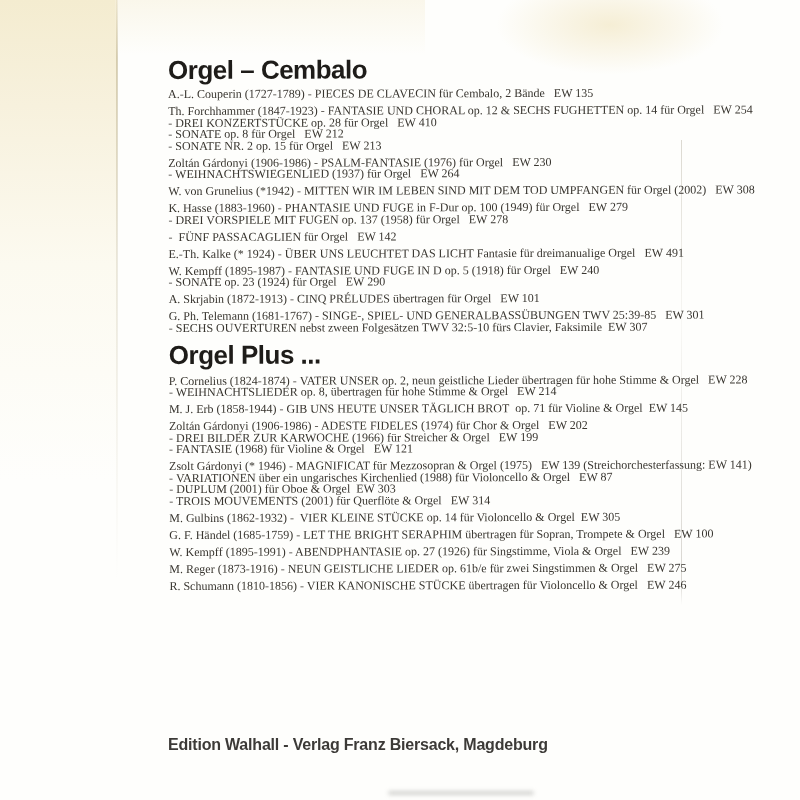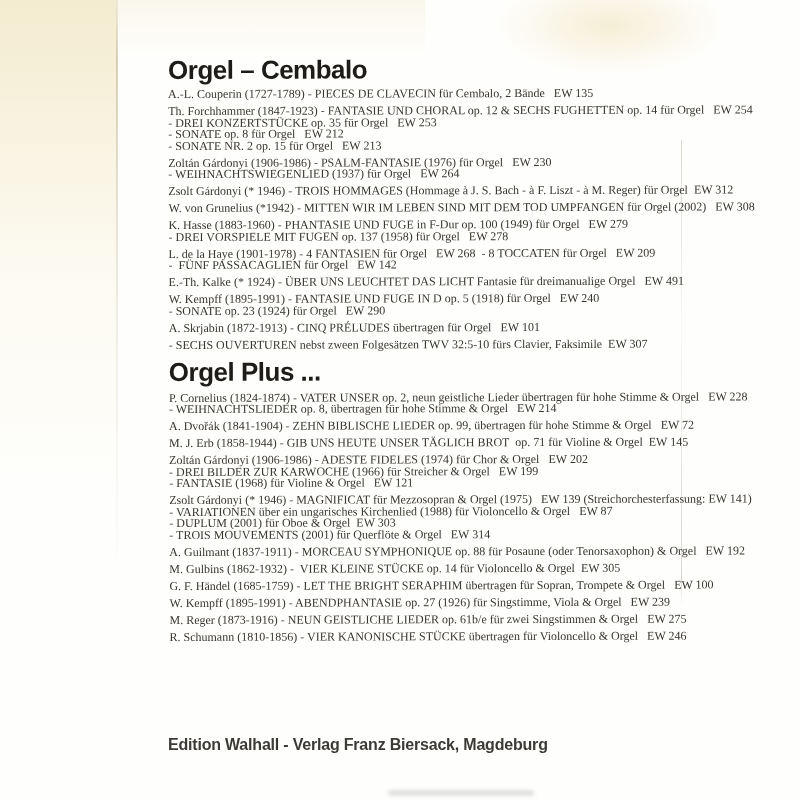--- a/index.html
+++ b/index.html
@@ -87,81 +87,72 @@
 <div class="smudge-bottom"></div>
 
 <div class="content">
   <div class="heading">Orgel – Cembalo</div>
   <div class="entries">
       <div class="group">
         <div class="line">A.-L. Couperin (1727-1789) - PIECES DE CLAVECIN für Cembalo, 2 Bände   EW 135</div>
       </div>
       <div class="group">
         <div class="line">Th. Forchhammer (1847-1923) - FANTASIE UND CHORAL op. 12 &amp; SECHS FUGHETTEN op. 14 für Orgel   EW 254</div>
-        <div class="line">- DREI KONZERTSTÜCKE op. 35 für Orgel   EW 253</div>
+        <div class="line">- DREI KONZERTSTÜCKE op. 28 für Orgel   EW 410</div>
         <div class="line">- SONATE op. 8 für Orgel   EW 212</div>
         <div class="line">- SONATE NR. 2 op. 15 für Orgel   EW 213</div>
       </div>
       <div class="group">
         <div class="line">Zoltán Gárdonyi (1906-1986) - PSALM-FANTASIE (1976) für Orgel   EW 230</div>
         <div class="line">- WEIHNACHTSWIEGENLIED (1937) für Orgel   EW 264</div>
-      </div>
-      <div class="group">
-        <div class="line">Zsolt Gárdonyi (* 1946) - TROIS HOMMAGES (Hommage à J. S. Bach - à F. Liszt - à M. Reger) für Orgel  EW 312</div>
       </div>
       <div class="group">
         <div class="line">W. von Grunelius (*1942) - MITTEN WIR IM LEBEN SIND MIT DEM TOD UMPFANGEN für Orgel (2002)   EW 308</div>
       </div>
       <div class="group">
         <div class="line">K. Hasse (1883-1960) - PHANTASIE UND FUGE in F-Dur op. 100 (1949) für Orgel   EW 279</div>
         <div class="line">- DREI VORSPIELE MIT FUGEN op. 137 (1958) für Orgel   EW 278</div>
       </div>
       <div class="group">
-        <div class="line">L. de la Haye (1901-1978) - 4 FANTASIEN für Orgel   EW 268  - 8 TOCCATEN für Orgel   EW 209</div>
         <div class="line">-  FÜNF PASSACAGLIEN für Orgel   EW 142</div>
       </div>
       <div class="group">
         <div class="line">E.-Th. Kalke (* 1924) - ÜBER UNS LEUCHTET DAS LICHT Fantasie für dreimanualige Orgel   EW 491</div>
       </div>
       <div class="group">
-        <div class="line">W. Kempff (1895-1991) - FANTASIE UND FUGE IN D op. 5 (1918) für Orgel   EW 240</div>
+        <div class="line">W. Kempff (1895-1987) - FANTASIE UND FUGE IN D op. 5 (1918) für Orgel   EW 240</div>
         <div class="line">- SONATE op. 23 (1924) für Orgel   EW 290</div>
       </div>
       <div class="group">
         <div class="line">A. Skrjabin (1872-1913) - CINQ PRÉLUDES übertragen für Orgel   EW 101</div>
       </div>
       <div class="group">
+        <div class="line">G. Ph. Telemann (1681-1767) - SINGE-, SPIEL- UND GENERALBASSÜBUNGEN TWV 25:39-85   EW 301</div>
         <div class="line">- SECHS OUVERTUREN nebst zween Folgesätzen TWV 32:5-10 fürs Clavier, Faksimile  EW 307</div>
       </div>
     </div>
   <div class="heading second">Orgel Plus ...</div>
   <div class="entries">
       <div class="group">
         <div class="line">P. Cornelius (1824-1874) - VATER UNSER op. 2, neun geistliche Lieder übertragen für hohe Stimme &amp; Orgel   EW 228</div>
         <div class="line">- WEIHNACHTSLIEDER op. 8, übertragen für hohe Stimme &amp; Orgel   EW 214</div>
-      </div>
-      <div class="group">
-        <div class="line">A. Dvořák (1841-1904) - ZEHN BIBLISCHE LIEDER op. 99, übertragen für hohe Stimme &amp; Orgel   EW 72</div>
       </div>
       <div class="group">
         <div class="line">M. J. Erb (1858-1944) - GIB UNS HEUTE UNSER TÄGLICH BROT  op. 71 für Violine &amp; Orgel  EW 145</div>
       </div>
       <div class="group">
         <div class="line">Zoltán Gárdonyi (1906-1986) - ADESTE FIDELES (1974) für Chor &amp; Orgel   EW 202</div>
         <div class="line">- DREI BILDER ZUR KARWOCHE (1966) für Streicher &amp; Orgel   EW 199</div>
         <div class="line">- FANTASIE (1968) für Violine &amp; Orgel   EW 121</div>
       </div>
       <div class="group">
         <div class="line">Zsolt Gárdonyi (* 1946) - MAGNIFICAT für Mezzosopran &amp; Orgel (1975)   EW 139 (Streichorchesterfassung: EW 141)</div>
         <div class="line">- VARIATIONEN über ein ungarisches Kirchenlied (1988) für Violoncello &amp; Orgel   EW 87</div>
         <div class="line">- DUPLUM (2001) für Oboe &amp; Orgel  EW 303</div>
         <div class="line">- TROIS MOUVEMENTS (2001) für Querflöte &amp; Orgel   EW 314</div>
-      </div>
-      <div class="group">
-        <div class="line">A. Guilmant (1837-1911) - MORCEAU SYMPHONIQUE op. 88 für Posaune (oder Tenorsaxophon) &amp; Orgel   EW 192</div>
       </div>
       <div class="group">
         <div class="line">M. Gulbins (1862-1932) -  VIER KLEINE STÜCKE op. 14 für Violoncello &amp; Orgel  EW 305</div>
       </div>
       <div class="group">
         <div class="line">G. F. Händel (1685-1759) - LET THE BRIGHT SERAPHIM übertragen für Sopran, Trompete &amp; Orgel   EW 100</div>
       </div>
       <div class="group">
         <div class="line">W. Kempff (1895-1991) - ABENDPHANTASIE op. 27 (1926) für Singstimme, Viola &amp; Orgel   EW 239</div>
       </div>

